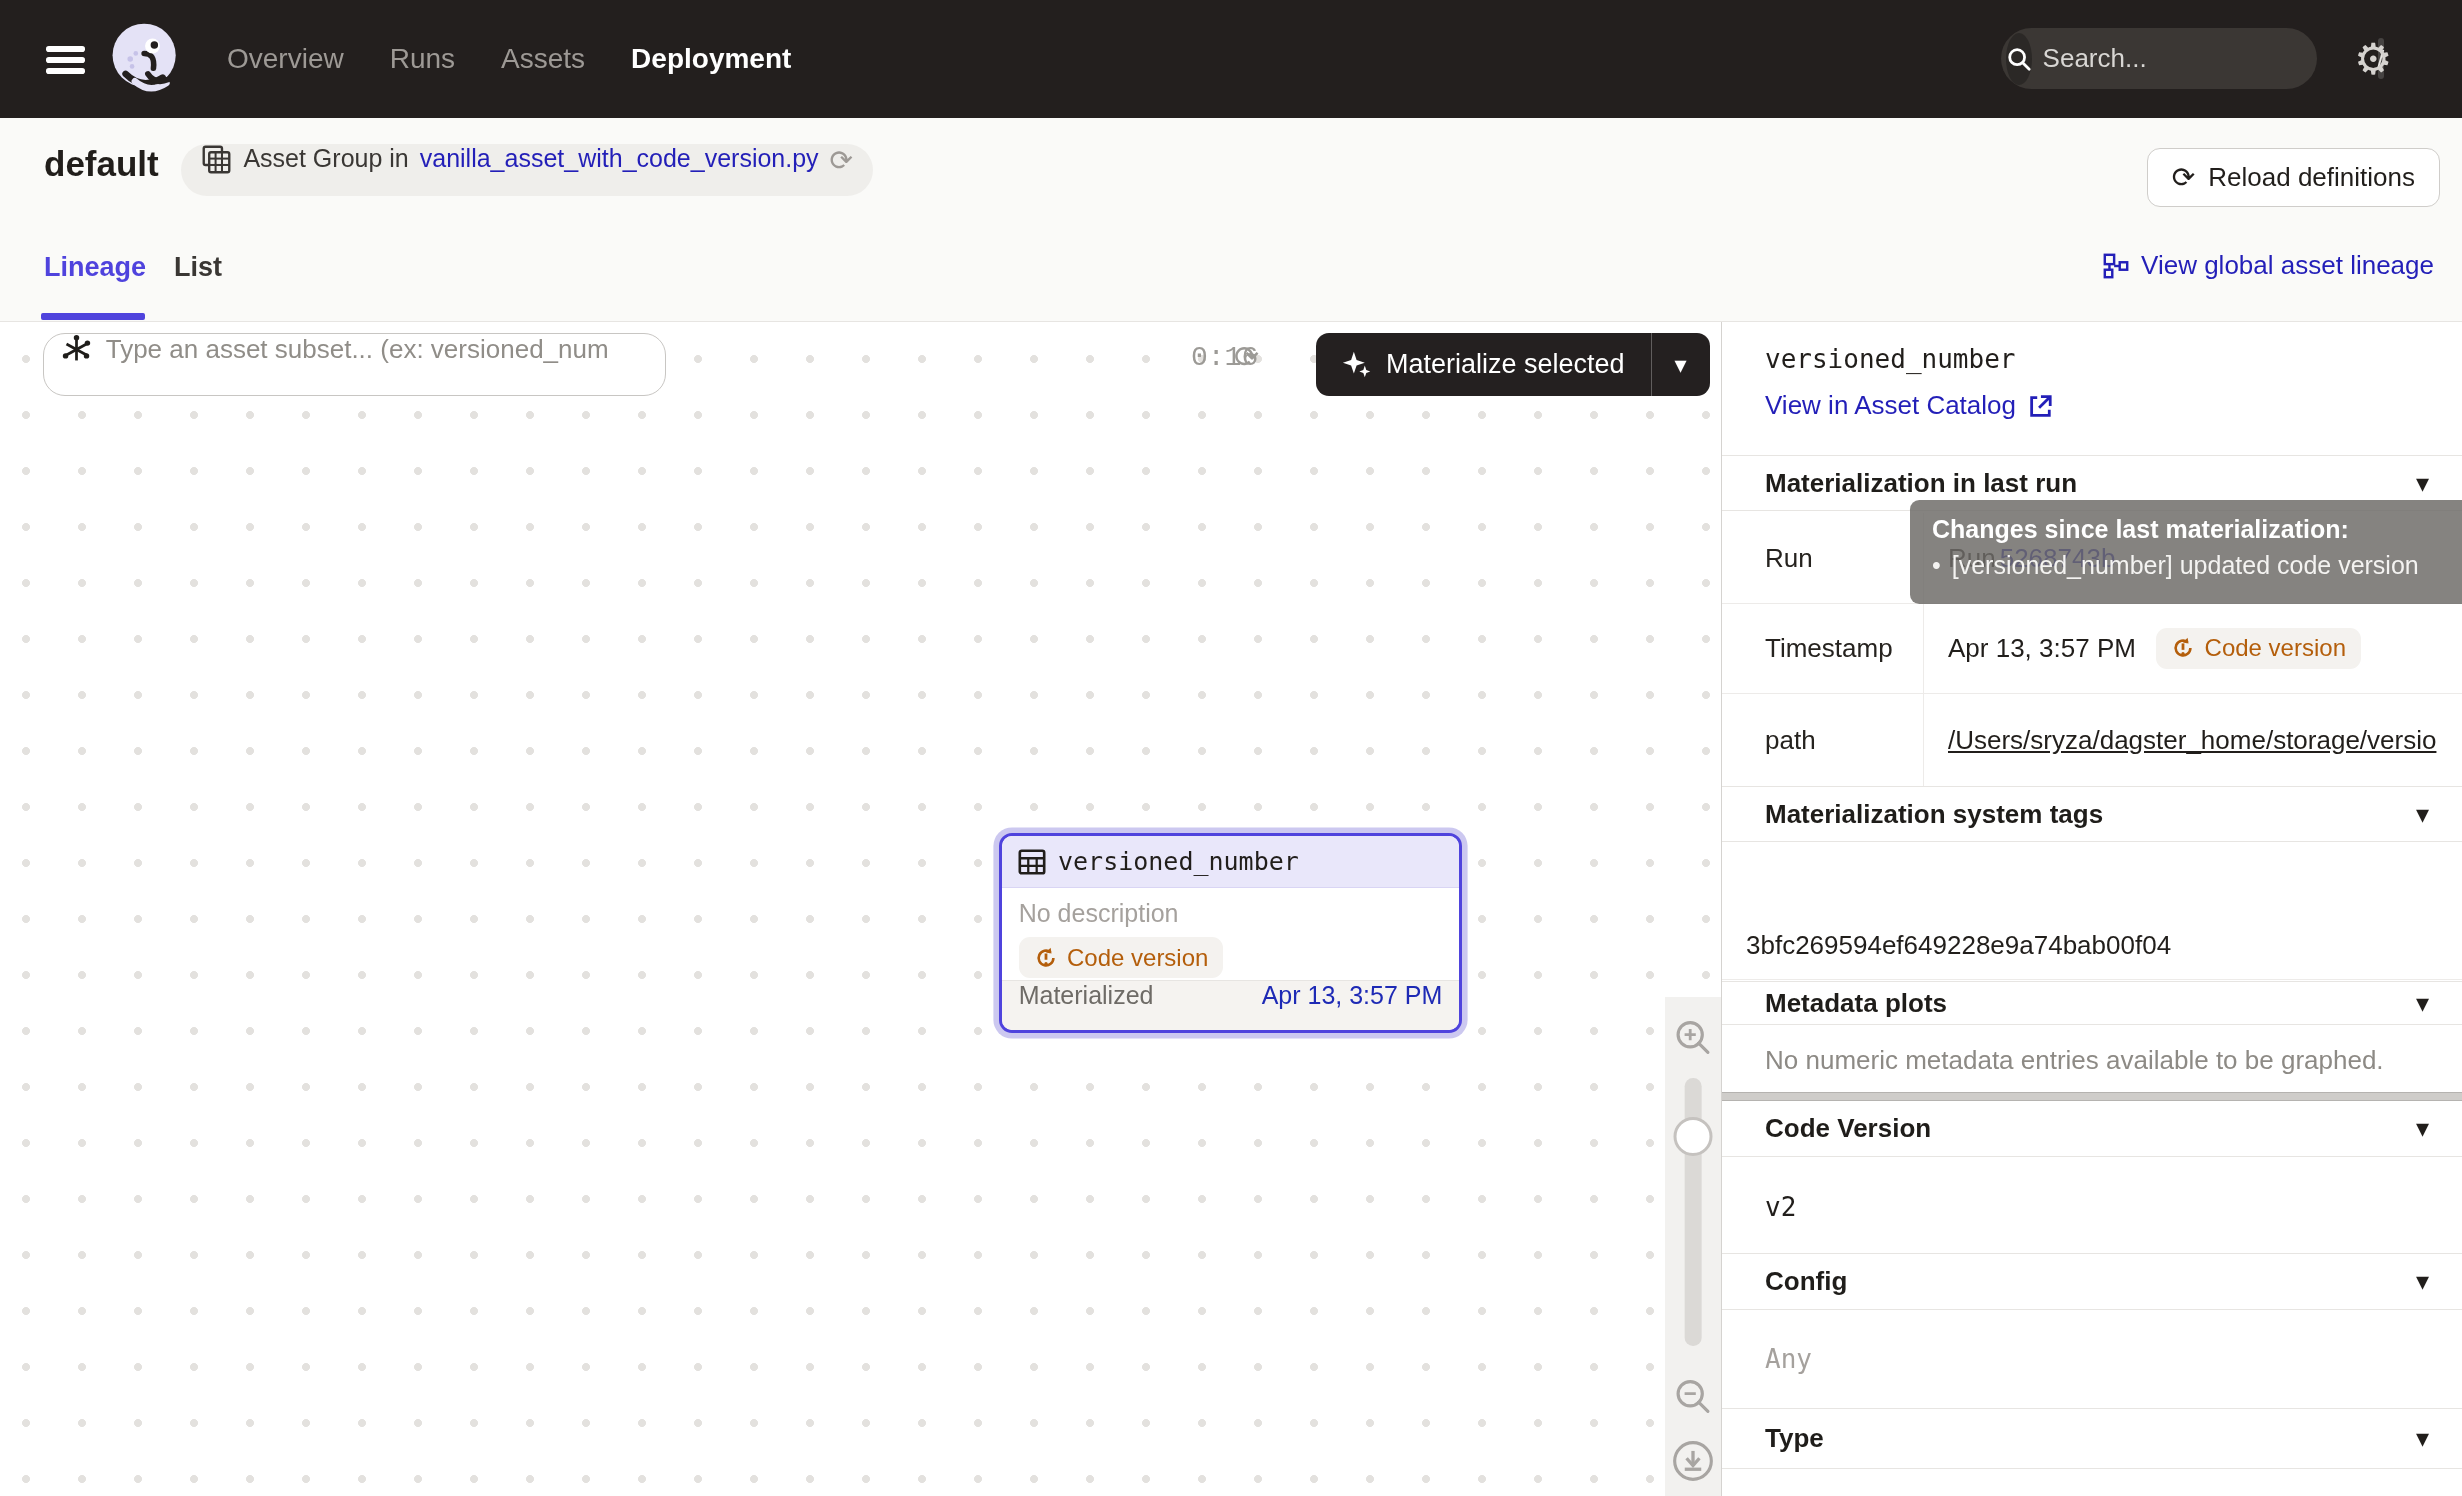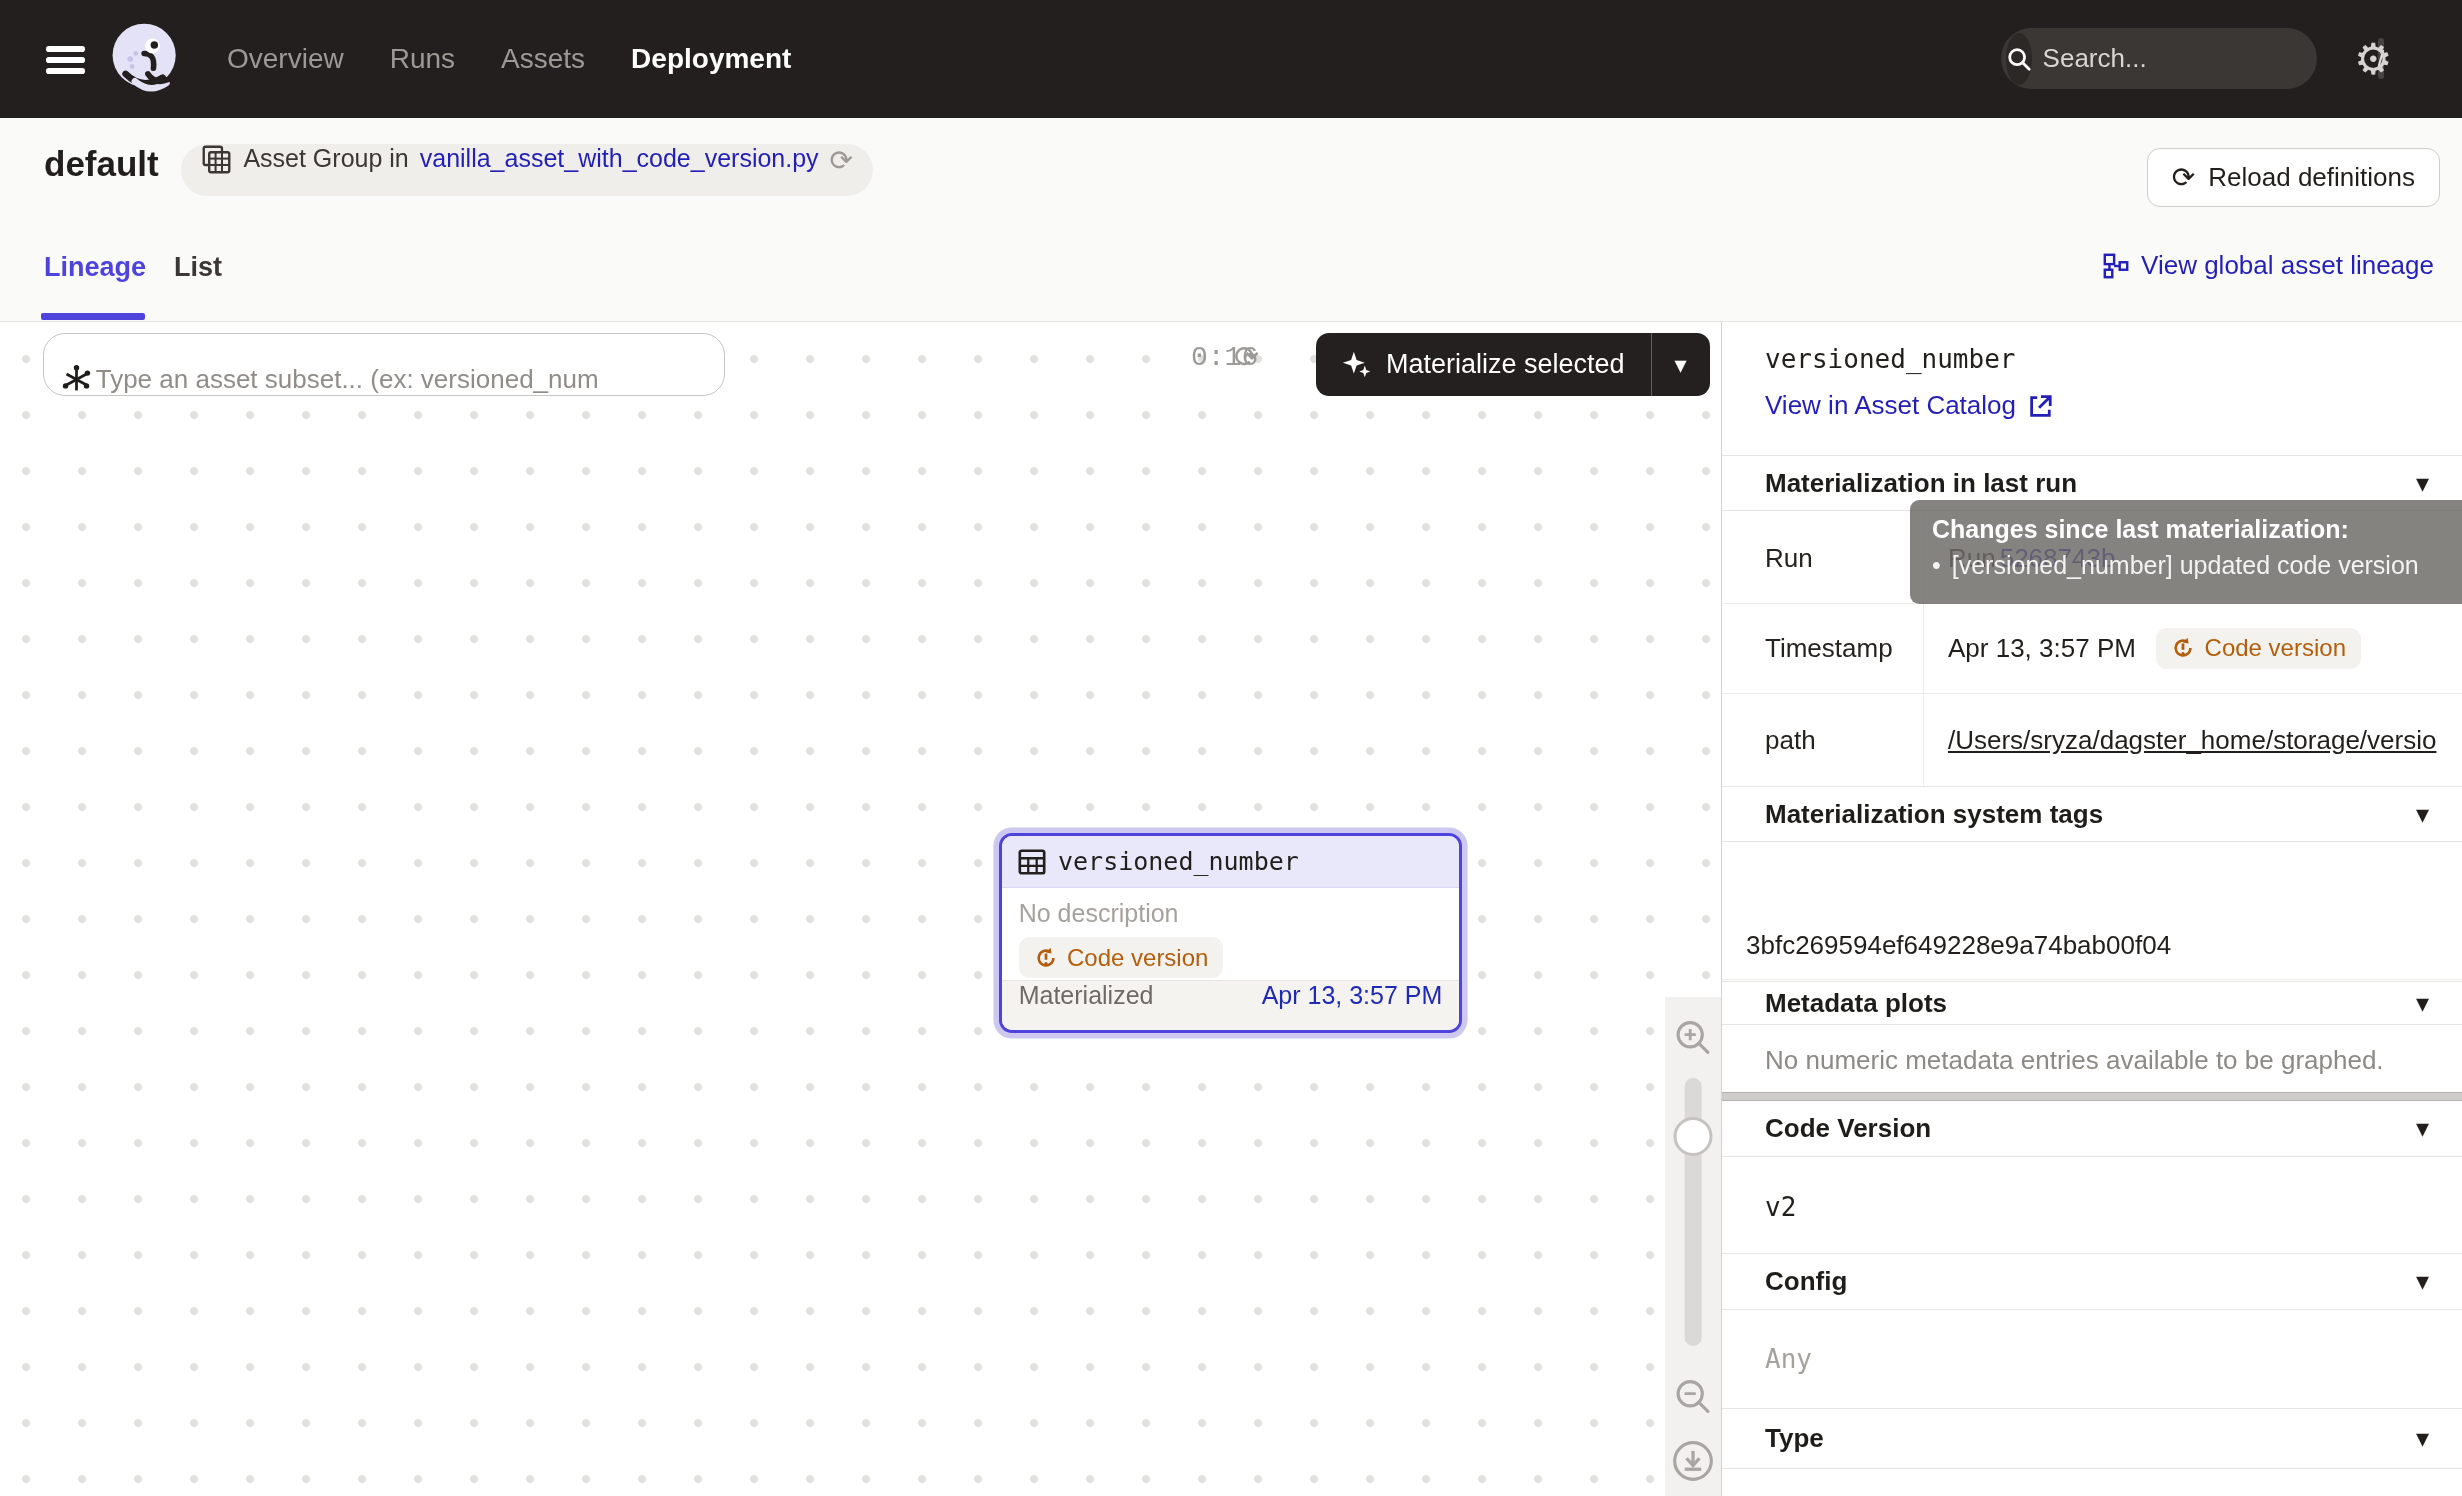--- a/index.html
+++ b/index.html
@@ -37,21 +37,21 @@
   .tab { position:absolute; top:30px; font-size:27px; font-weight:bold; cursor:pointer; }
   .tab.lineage { left:44px; color:#4F43DD; }
   .tab.list { left:174px; color:#3A3734; }
   .tab-underline { position:absolute; left:41px; top:91px; width:104px; height:7.4px; background:#4F43DD; border-radius:1.9px; }
   .global-link { position:absolute; right:28px; top:28px; display:flex; align-items:center; gap:11px; font-size:26px; color:#231FB8; cursor:pointer; }
 
   
   .canvas { position:absolute; left:0; top:322px; width:1722px; height:1175px; background:#FFFFFF;
             background-image:radial-gradient(circle at 26px 37px, #E3E1DE 3.7px, transparent 4.2px);
             background-size:56px 56px; border-right:1.9px solid #D5D3D0; }
-  .asset-filter { position:absolute; left:43px; top:11px; width:682px; height:63px; background:#FFFFFF; border:1.9px solid #C8C6C3; border-radius:22px; display:flex; align-items:flex-end; padding:0 16.7px; gap:4px; }
+  .asset-filter { position:absolute; left:43px; top:11px; width:623px; height:63px; background:#FFFFFF; border:1.9px solid #C8C6C3; border-radius:22px; display:flex; align-items:flex-start; padding:0 16.7px; gap:14px; }
   .asset-filter input { flex:1; border:none; outline:none; font-size:26px; color:#3A3734; font-family:"Liberation Sans", sans-serif; background:transparent; }
   .asset-filter input::placeholder { color:#908D88; }
   .canvas-timer { position:absolute; left:1191px; top:20.4px; font-size:28px; color:#9C9A96;font-family:Liberation Mono, monospace; }
   .canvas-refresh { position:absolute; left:1234px; top:16.7px; font-size:30px; color:#9C9A96; cursor:pointer; }
   .mat-btn { position:absolute; left:1316px; top:11px; height:63px; background:#242020; border-radius:13px; display:flex; align-items:stretch; color:#FFFFFF; cursor:pointer; }
   .mat-main { display:flex; align-items:center; gap:13px; padding:0 26px; font-size:27px; }
   .mat-caret { width:59px; display:flex; align-items:center; justify-content:center; border-left:1.9px solid rgba(255,255,255,0.28); font-size:24px; cursor:pointer; }
 
   
   .asset-node { position:absolute; left:999px; top:511px; width:463px; height:200px; background:#FFFFFF; border:3.7px solid #4F43DD; border-radius:13px; box-shadow:0 0 0 5.6px #CCC8F0; cursor:pointer; overflow:hidden; }

